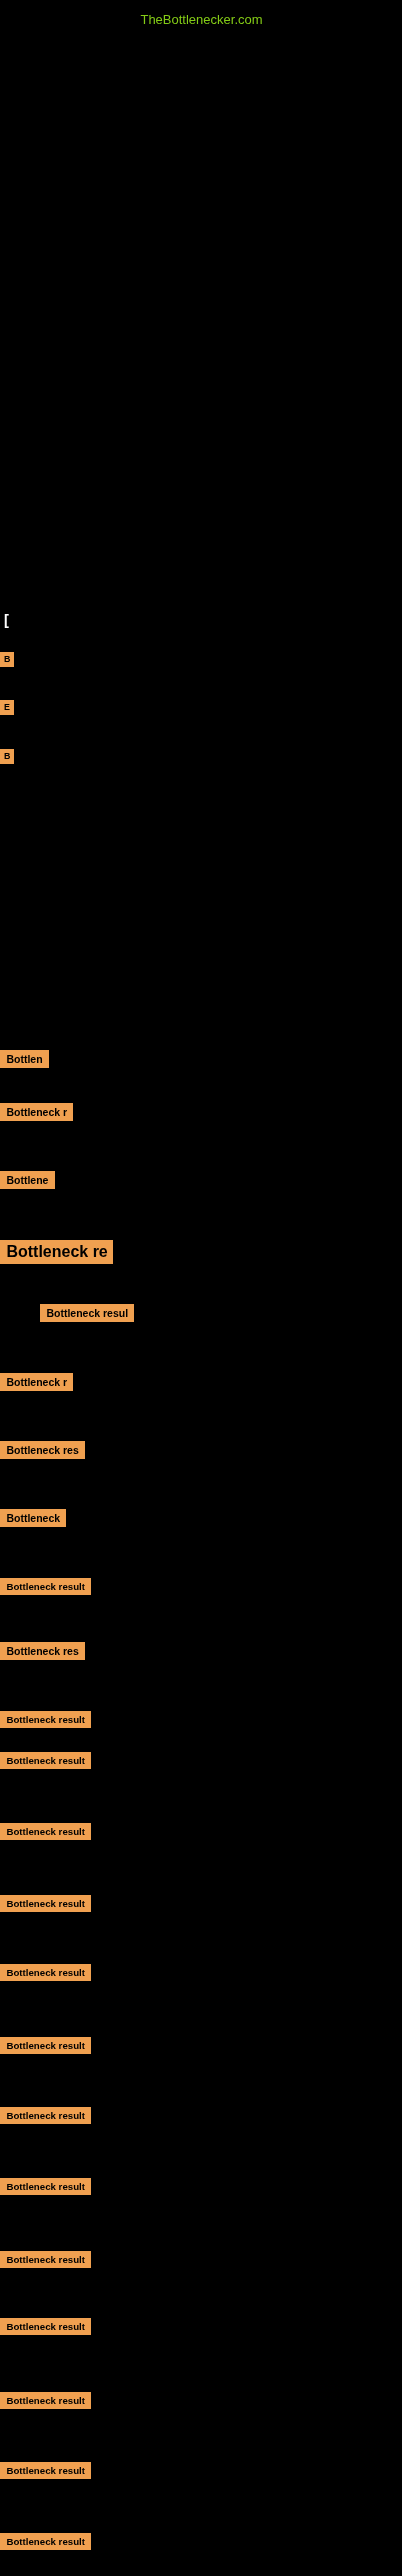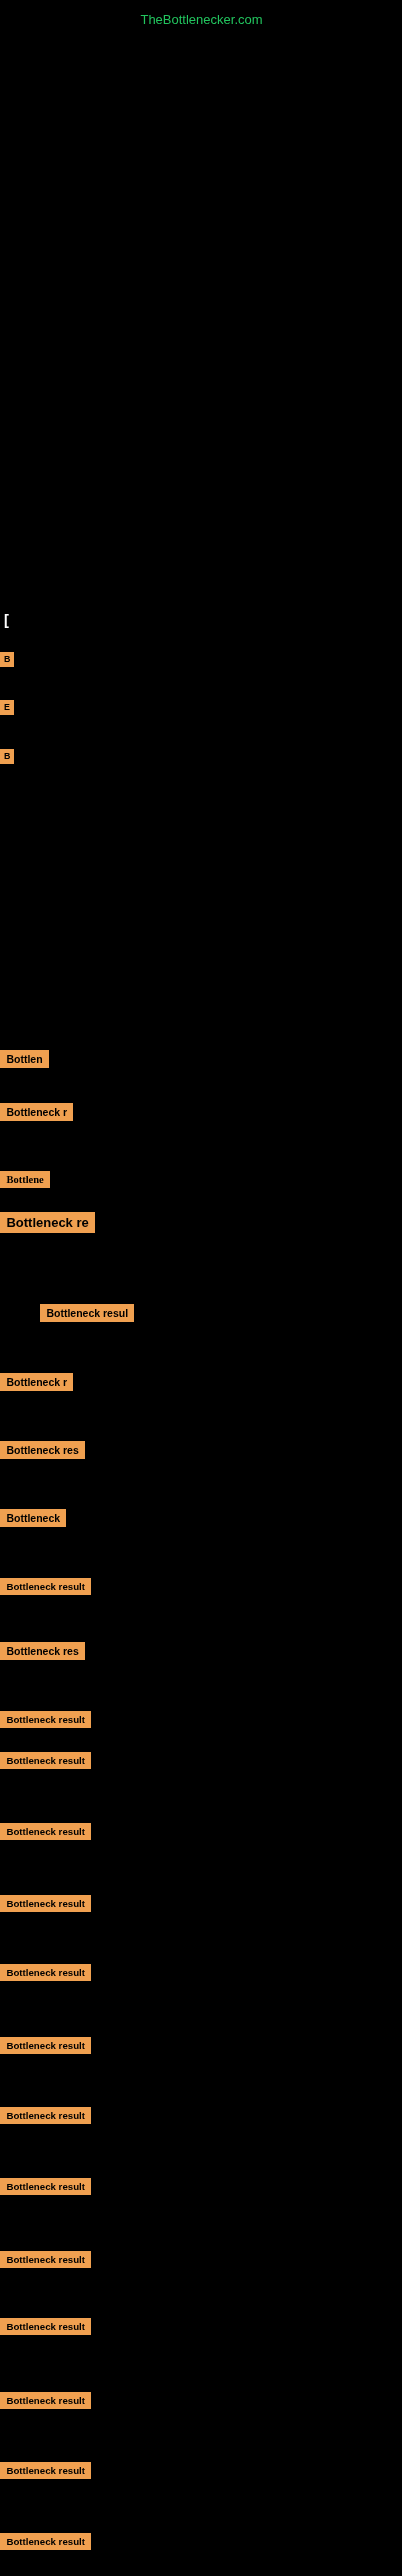--- a/index.html
+++ b/index.html
@@ -8,21 +8,21 @@
       box-sizing: border-box;
     }
     body {
       background-color: #000000;
       width: 403px;
       min-height: 2576px;
       font-family: Arial, sans-serif;
       position: relative;
     }
     .site-title {
-      color: #22c55e;
+      color: #84cc16;
       font-size: 13px;
       text-align: center;
       padding: 8px 0;
       position: absolute;
       top: 4px;
       left: 0;
       right: 0;
     }
     .bottleneck-badge {
       background-color: #f0a050;
@@ -52,22 +52,22 @@
 <div class="section-label" style="top: 612px;">[</div>
 
 <div class="bottleneck-badge" style="top: 652px; font-size: 8.9px; padding: 2.4px 4px;">B</div>
 
 <div class="bottleneck-badge" style="top: 700px; font-size: 8.9px; padding: 2.4px 4px;">E</div>
 
 <div class="bottleneck-badge" style="top: 749px; font-size: 8.9px; padding: 2.4px 4px;">B</div>
 
 <div class="bottleneck-badge" style="top: 1038px; max-width: 81px; font-size: 10.5px; margin-top: 12px;">Bottlen</div>
 <div class="bottleneck-badge" style="top: 1103px; max-width: 105px; font-size: 10.5px;">Bottleneck r</div>
-<div class="bottleneck-badge" style="top: 1171px; max-width: 89px; font-size: 10.5px; font-family: Liberation Serif, serif;">Bottlene</div>
-<div class="bottleneck-badge" style="top: 1212px; max-width: 113px; font-size: 13px;">Bottleneck re</div>
+<div class="bottleneck-badge" style="top: 1171px; max-width: 89px; font-size: 10.5px;">Bottlene</div>
+<div class="bottleneck-badge" style="top: 1240px; max-width: 113px; font-size: 16px;">Bottleneck re</div>
 <div class="bottleneck-badge" style="top: 1304px; max-width: 129px; font-size: 10.5px; margin-left: 40px;">Bottleneck resul</div>
 <div class="bottleneck-badge" style="top: 1373px; max-width: 109px; font-size: 10.5px;">Bottleneck r</div>
 <div class="bottleneck-badge" style="top: 1441px; max-width: 117px; font-size: 10.5px;">Bottleneck res</div>
 <div class="bottleneck-badge" style="top: 1509px; max-width: 97px; font-size: 10.5px;">Bottleneck</div>
 <div class="bottleneck-badge" style="top: 1578px; max-width: 133px; font-size: 9.7px;">Bottleneck result</div>
 <div class="bottleneck-badge" style="top: 1642px; max-width: 119px; font-size: 10.5px;">Bottleneck res</div>
 <div class="bottleneck-badge" style="top: 1711px; max-width: 133px; font-size: 9.7px;">Bottleneck result</div>
 <div class="bottleneck-badge" style="top: 1752px; max-width: 135px; font-size: 9.7px;">Bottleneck result</div>
 <div class="bottleneck-badge" style="top: 1823px; max-width: 135px; font-size: 9.7px;">Bottleneck result</div>
 <div class="bottleneck-badge" style="top: 1895px; max-width: 135px; font-size: 9.7px;">Bottleneck result</div>

